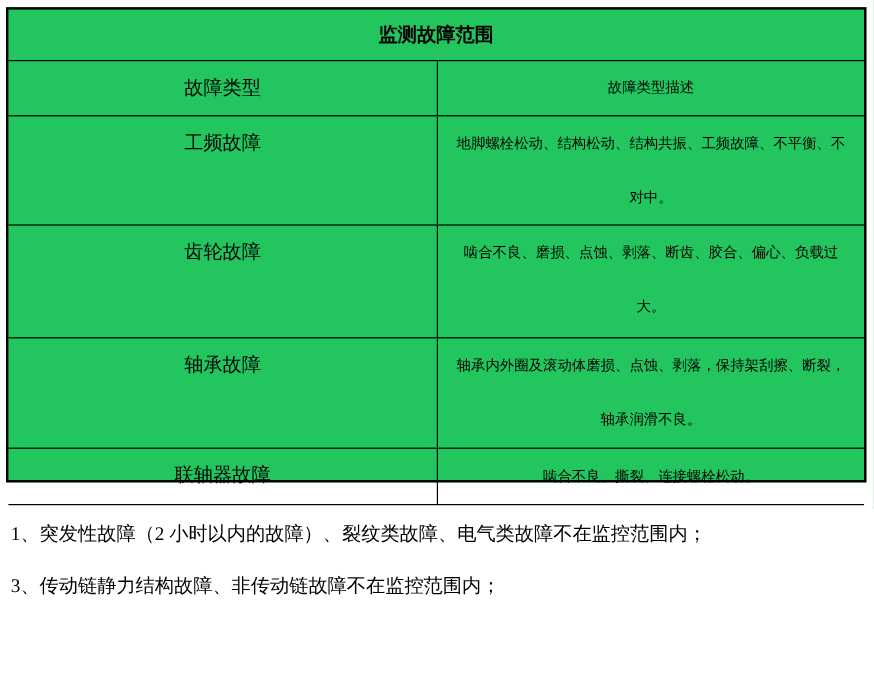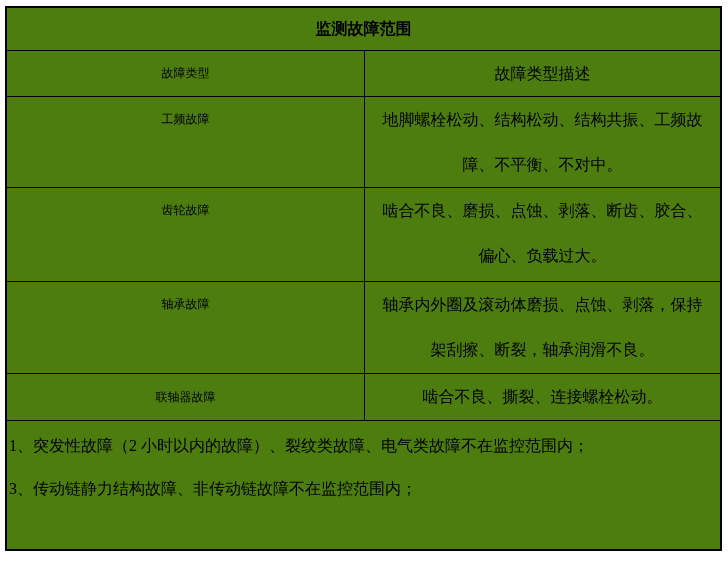--- a/index.html
+++ b/index.html
@@ -10,24 +10,24 @@
     height: 562px;
     font-family: "Liberation Serif", "DejaVu Serif", serif;
     color: #000000;
     -webkit-font-smoothing: antialiased;
   }
   .fault-table {
     position: absolute;
     left: 5px;
     top: 6px;
     width: 717px;
-    height: 545px;
+    height: 396px;
     border: 2px solid #000;
     box-sizing: border-box;
-    background: #4d7c0f;
+    background: #22c55e;
   }
   .t-row {
     display: flex;
     box-sizing: border-box;
     border-bottom: 1px solid #000;
     overflow: hidden;
   }
   .title-row {
     height: 43px;
     justify-content: center;
@@ -38,28 +38,28 @@
   .header-row { height: 46px; }
   .data-row-tall { height: 91px; }
   .data-row-tall2 { height: 92px; }
   .data-row-tall3 { height: 94px; }
   .data-row-short { height: 47px; }
   .col-type {
     width: 358px;
     box-sizing: border-box;
     border-right: 1px solid #000;
     text-align: center;
-    font-size: 12px;
+    font-size: 16px;
     line-height: 45px;
   }
   .col-desc {
     flex: 1;
     box-sizing: border-box;
     text-align: center;
-    font-size: 16px;
+    font-size: 12px;
     line-height: 45px;
     padding: 0 12px;
   }
   .header-row .col-type,
   .header-row .col-desc { line-height: 45px; }
   .data-row-short .col-type,
   .data-row-short .col-desc { line-height: 46px; }
   .notes-row {
     box-sizing: border-box;
     height: 128px;

